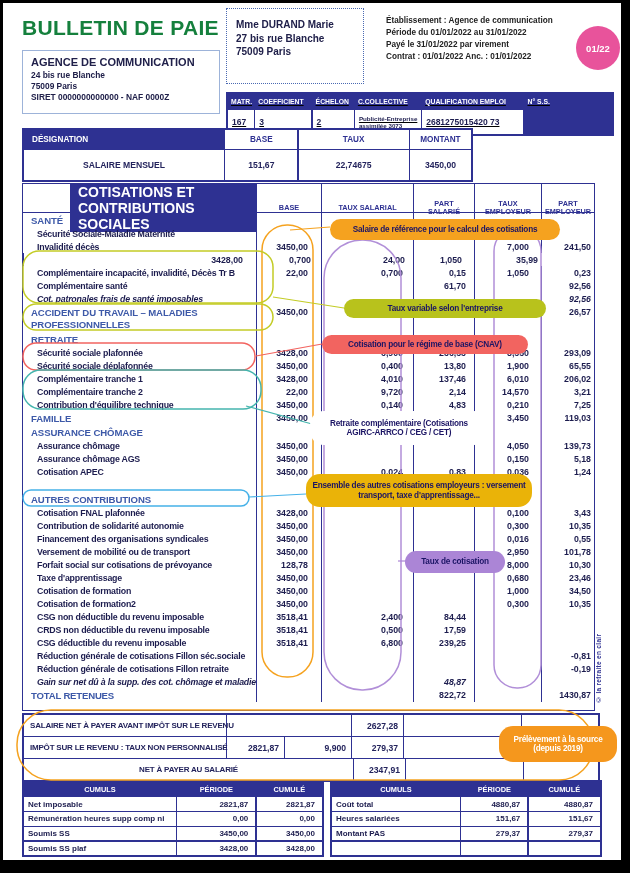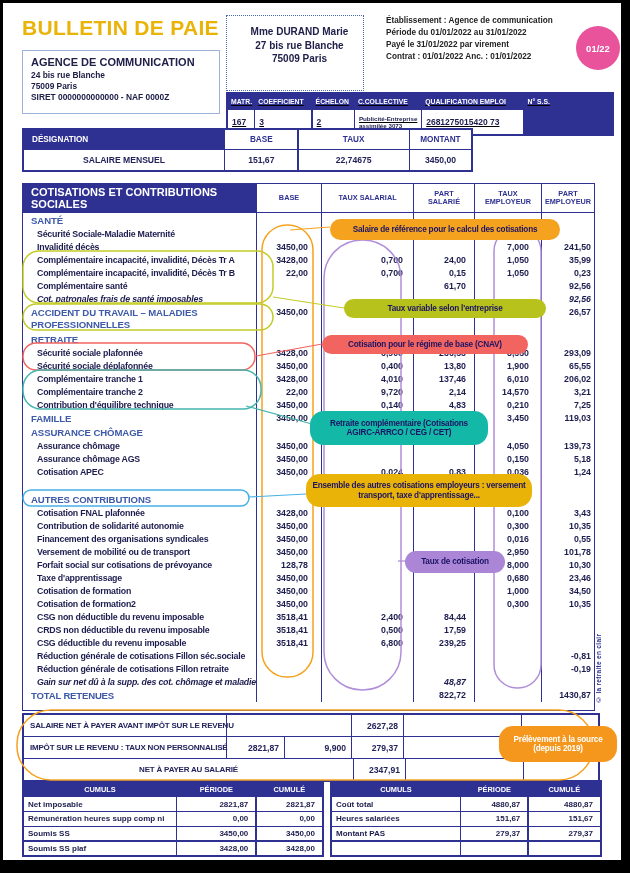--- a/index.html
+++ b/index.html
@@ -4,57 +4,57 @@
 <style>
   html,body{margin:0;padding:0;}
   body{
     position:relative;width:630px;height:873px;background:#000;
     font-family:"Liberation Sans", sans-serif;overflow:hidden;
     -webkit-font-smoothing:antialiased;
   }
   .page{position:absolute;left:3px;top:3px;width:618px;height:857px;background:#fff;}
   .abs{position:absolute;}
   
-  .doc-title{left:22px;top:16px;font-size:21px;font-weight:800;color:#eab308;letter-spacing:.3px;}
+  .doc-title{left:22px;top:16px;font-size:21px;font-weight:800;color:#15803d;letter-spacing:.3px;}
   .employer-box{left:22px;top:50px;width:198px;height:64px;border:1.5px solid #9db3d9;padding:5px 0 0 8px;box-sizing:border-box;}
   .employer-name{font-size:11px;font-weight:800;color:#20204a;margin-bottom:2px;}
   .employer-line{font-size:8.4px;font-weight:700;color:#20204a;line-height:11px;}
-  .employee-box{left:226px;top:15px;width:138px;height:76px;border:1.6px dotted #4a69b2;padding:9px 0 0 9px;box-sizing:border-box;text-align:center;}
+  .employee-box{left:226px;top:8px;width:138px;height:76px;border:1.6px dotted #4a69b2;padding:9px 0 0 9px;box-sizing:border-box;}
   .employee-line{font-size:10px;font-weight:800;color:#20204a;line-height:13.5px;}
   .estab{left:386px;top:15px;width:190px;}
   .estab-line{font-size:8.2px;font-weight:700;color:#222;line-height:12px;}
   .badge{left:576px;top:26px;width:44px;height:44px;border-radius:50%;background:#e8539b;color:#fff;
          display:flex;align-items:center;justify-content:center;font-size:9.5px;font-weight:800;}
   
   .gtable{display:grid;background:#2e3192;border:2px solid #2e3192;gap:1.3px;box-sizing:border-box;}
   .gtable .th{background:#2e3192;color:#fff;font-weight:700;display:flex;align-items:center;}
   .gtable .td{background:#fff;color:#1c1c4e;font-weight:700;display:flex;align-items:center;}
   
   .emp-table{left:226px;top:92px;width:388px;grid-template-columns:26px 56px 41px 66px 101px 1fr;text-decoration:underline;}
   .emp-table .th{font-size:6.8px;height:15px;padding-left:3px;}
   .emp-table .td{font-size:8.5px;height:24px;padding-left:4px;}
   .emp-table > :nth-child(10){font-size:6.2px;line-height:7px;}
   
   .desig-table{left:22px;top:128px;width:451px;grid-template-columns:200px 72px 110px 1fr;}
   .desig-table .th{font-size:8.2px;height:19px;justify-content:center;}
   .desig-table .th:first-child{justify-content:flex-start;padding-left:8px;}
   .desig-table .th:not(:first-child){background:#fff;color:#2e3192;}
-  .desig-table .td{font-size:8.6px;height:20px;justify-content:center;color:#23235c;}
+  .desig-table .td{font-size:8.6px;height:30px;justify-content:center;color:#23235c;}
   .desig-table .td:first-child{justify-content:flex-start;padding-left:10px;color:#2e3192;}
   
   .cumuls-l{left:22px;top:780px;width:302px;grid-template-columns:152px 78px 1fr;}
   .cumuls-r{left:330px;top:780px;width:272px;grid-template-columns:128px 66px 1fr;}
   .cumuls-l .th,.cumuls-r .th{font-size:7.4px;height:14px;justify-content:center;}
   .cumuls-l .td,.cumuls-r .td{font-size:8px;height:13.5px;padding:0 7px 0 4px;}
   .cumuls-l .td:nth-of-type(3n+2),.cumuls-l .td:nth-of-type(3n),
   .cumuls-r .td:nth-of-type(3n+2),.cumuls-r .td:nth-of-type(3n){justify-content:flex-end;}
   
   .main-table{left:22px;top:183px;width:571px;border:1.5px solid #2e3192;box-sizing:content-box;background:#fff;}
   .mt-header{display:grid;grid-template-columns:233px 65px 92px 61px 67px 53px;height:28px;border-bottom:1.5px solid #2e3192;}
-  .mh-label{background:#2e3192;color:#fff;font-size:11px;font-weight:700;display:flex;align-items:center;padding-left:8px;}
+  .mh-label{background:#2e3192;color:#fff;font-size:14px;font-weight:700;display:flex;align-items:center;padding-left:8px;margin-left:47px;}
   .mh{color:#2e3192;font-size:7.3px;font-weight:700;display:flex;align-items:center;justify-content:center;
       text-align:center;line-height:8.5px;border-left:1.3px solid #2e3192;padding:0 4px;}
   .mt-body{padding-bottom:8px;}
   .crow{display:grid;grid-template-columns:233px 65px 92px 61px 67px 53px;align-items:center;height:13px;}
   .crow.sect{height:14px;}
   .crow.tall{height:27px;align-items:start;}
   .crow.gap{height:14px;}
   .crow.total{height:14px;}
   .cc{height:100%;display:flex;align-items:center;box-sizing:border-box;}
   .cc.lab{padding-left:14px;font-size:8.8px;font-weight:700;color:#1c1c4e;white-space:nowrap;letter-spacing:-.2px;}
@@ -173,21 +173,20 @@
       </div>
       <div class="crow">
         <div class="cc lab">Invalidité décès</div>
         <div class="cc num b">3450,00</div>
         <div class="cc num ts"></div>
         <div class="cc num ps"></div>
         <div class="cc num te">7,000</div>
         <div class="cc num pe">241,50</div>
       </div>
       <div class="crow">
-        <div class="cc lab">Complémentaire incapacité, invalidité, Décès Tr A</div>
         <div class="cc num b">3428,00</div>
         <div class="cc num ts">0,700</div>
         <div class="cc num ps">24,00</div>
         <div class="cc num te">1,050</div>
         <div class="cc num pe">35,99</div>
       </div>
       <div class="crow">
         <div class="cc lab">Complémentaire incapacité, invalidité, Décès Tr B</div>
         <div class="cc num b">22,00</div>
         <div class="cc num ts">0,700</div>
@@ -525,16 +524,16 @@
     <path d="M256,356 L322,344" stroke="#f26460"></path>
     <path d="M246,406 L312,424" stroke="#45b5ae"></path>
     <path d="M249,497 L306,494" stroke="#45b1e8"></path>
     <path d="M398,561 L407,561" stroke="#ab85d6"></path>
   </g>
 </svg>
 
 <div class="pill" style="left: 330px; top: 219px; width: 230px; height: 21px; border-radius: 11px; background-color: rgb(245, 162, 31);">Salaire de référence pour le calcul des cotisations</div>
 <div class="pill" style="left: 344px; top: 299px; width: 202px; height: 19px; border-radius: 10px; background-color: rgb(184, 194, 28);">Taux variable selon l'entreprise</div>
 <div class="pill" style="left: 322px; top: 335px; width: 206px; height: 19px; border-radius: 10px; background-color: rgb(242, 100, 96);">Cotisation pour le régime de base (CNAV)</div>
-<div class="pill" style="left: 310px; top: 411px; width: 178px; height: 34px; border-radius: 14px; background-color: #14b8a6;">Retraite complémentaire (Cotisations AGIRC-ARRCO / CEG / CET)</div>
+<div class="pill" style="left: 310px; top: 411px; width: 178px; height: 34px; border-radius: 14px; background-color: #ffffff;">Retraite complémentaire (Cotisations AGIRC-ARRCO / CEG / CET)</div>
 <div class="pill" style="left: 306px; top: 474px; width: 226px; height: 33px; border-radius: 14px; background-color: #eab308;">Ensemble des autres cotisations employeurs : versement transport, taxe d'apprentissage...</div>
 <div class="pill" style="left: 405px; top: 551px; width: 100px; height: 22px; border-radius: 11px; background-color: rgb(171, 133, 214);">Taux de cotisation</div>
 <div class="pill light" style="left: 499px; top: 726px; width: 118px; height: 36px; border-radius: 14px; background-color: rgb(245, 151, 29);">Prélèvement à la source (depuis 2019)</div>
 
 </body></html>

